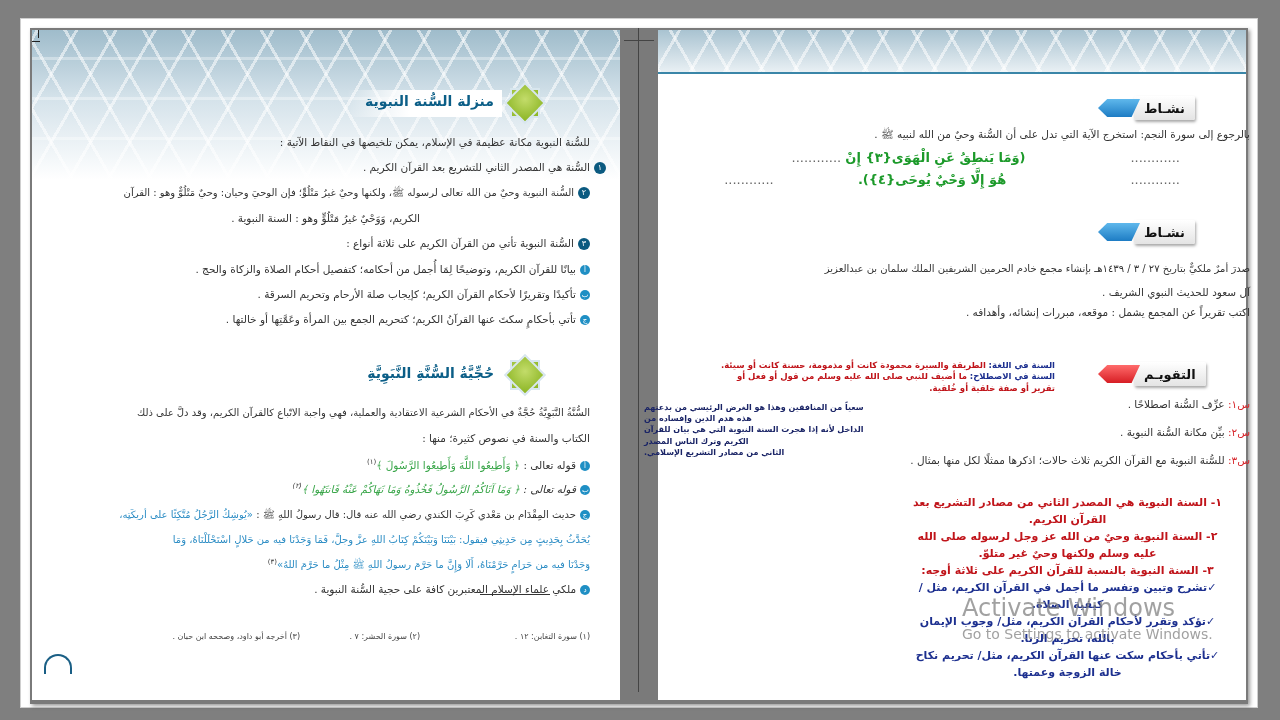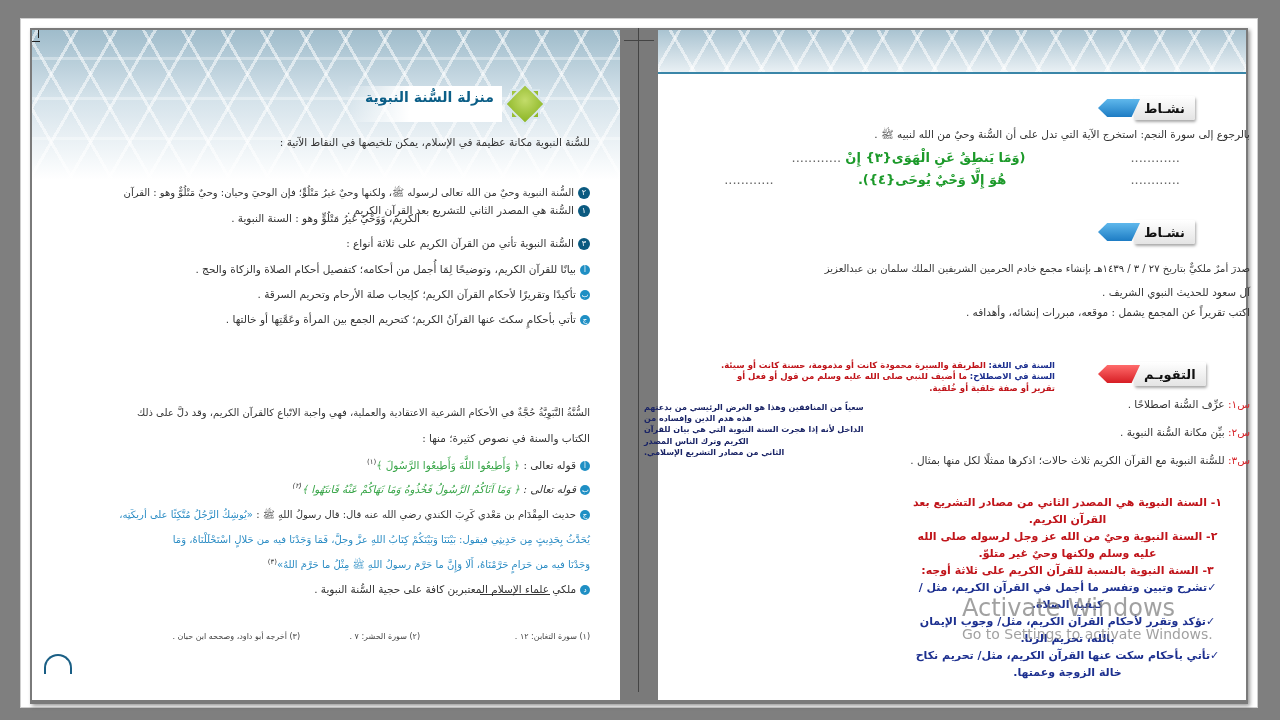--- a/index.html
+++ b/index.html
@@ -56,21 +56,21 @@
     width: 34px; height: 34px; position: relative;
   }
   .rosette::before, .rosette::after {
     content: ""; position: absolute; inset: 2px;
     background: radial-gradient(circle at 40% 40%, #c3dc6a, #8bb524);
     border: 2px solid #d8e6ee;
   }
   .rosette::after { transform: rotate(45deg); }
   .section-title .label {
     background: linear-gradient(90deg, rgba(255,255,255,0) 0%, #ffffff 40%);
-    padding: 3px 8px 17px 18px;
+    padding: 3px 8px 8px 18px;
     font-weight: bold; font-size: 14px; color: #0b5e87;
   }
 
   .txt { position: absolute; font-size: 10.5px; color: #333; line-height: 1.3; white-space: nowrap; text-align: right; }
   .bullet-num {
     display: inline-block; width: 12px; height: 12px; border-radius: 50%;
     background: #0b5a80; color: #fff; font-size: 8px; text-align: center; line-height: 12px;
     margin-left: 4px; vertical-align: middle;
   }
   .bullet-sm {
@@ -129,41 +129,45 @@
 <div class="page page-left">
   <div class="pattern-header"></div>
 
   <div class="section-title" style="right:78px; top:56px;">
     <div class="rosette"></div>
     <div class="label">منزلة السُّنة النبوية</div>
   </div>
 
   <div class="txt" style="right:30px; top:106px;">للسُّنة النبوية مكانة عظيمة في الإسلام، يمكن تلخيصها في النقاط الآتية :</div>
 
-  <div class="txt" style="right:30px; top:131px;margin-top:43px;">
+  <div class="txt" style="right:14px; top:131px;">
     <span class="bullet-num">١</span><span>السُّنة هي المصدر الثاني للتشريع بعد القرآن الكريم .</span>
   </div>
   <div class="txt" style="right:30px; top:156px; font-size:10px;">
     <span class="bullet-num">٢</span><span>السُّنة النبوية وحيٌ من الله تعالى لرسوله ﷺ، ولكنها وحيٌ غيرُ مَتْلُوٍّ؛ فإن الوحيَ وحيان: وحيٌ مَتْلُوٌّ وهو : القرآن</span>
   </div>
   <div class="txt" style="right:200px; top:182px;">الكريم، وَوَحْيٌ غيرُ مَتْلُوٍّ وهو : السنة النبوية .</div>
   <div class="txt" style="right:30px; top:207px;">
     <span class="bullet-num">٣</span><span>السُّنة النبوية تأتي من القرآن الكريم على ثلاثة أنواع :</span>
   </div>
 
   <div class="txt" style="right:30px; top:233px;">
     <span class="bullet-sm">أ</span><span>بيانًا للقرآن الكريم، وتوضيحًا لِمَا أُجمل من أحكامه؛ كتفصيل أحكام الصلاة والزكاة والحج .</span>
   </div>
   <div class="txt" style="right:30px; top:258px;">
     <span class="bullet-sm">ب</span><span>تأكيدًا وتقريرًا لأحكام القرآن الكريم؛ كإيجاب صلة الأرحام وتحريم السرقة .</span>
   </div>
   <div class="txt" style="right:30px; top:283px;">
     <span class="bullet-sm">ج</span><span>تأتي بأحكامٍ سكتَ عنها القرآنُ الكريم؛ كتحريم الجمع بين المرأة وعَمَّتِها أو خالتها .</span>
   </div>
 
+  <div class="section-title" style="right:78px; top:328px;">
+    <div class="rosette"></div>
+    <div class="label">حُجِّيَّةُ السُّنَّةِ النَّبَوِيَّةِ</div>
+  </div>
 
   <div class="txt" style="right:30px; top:376px; font-size:10px;">السُّنَّةُ النَّبَوِيَّةُ حُجَّةٌ في الأحكام الشرعية الاعتقادية والعملية، فهي واجبة الاتّباع كالقرآن الكريم، وقد دلَّ على ذلك</div>
   <div class="txt" style="right:30px; top:402px;">الكتاب والسنة في نصوص كثيرة؛ منها :</div>
 
   <div class="txt" style="right:30px; top:428px;">
     <span class="bullet-sm">أ</span><span>قوله تعالى :</span> <span class="quran-green">﴿ وَأَطِيعُوا اللَّهَ وَأَطِيعُوا الرَّسُولَ ﴾</span><sup style="font-size:7px;">(١)</sup>
   </div>
   <div class="txt" style="right:30px; top:452px;font-style:italic;">
     <span class="bullet-sm">ب</span><span>قوله تعالى :</span> <span class="quran-green">﴿ وَمَا آتَاكُمُ الرَّسُولُ فَخُذُوهُ وَمَا نَهَاكُمْ عَنْهُ فَانتَهُوا ﴾</span><sup style="font-size:7px;">(٢)</sup>
   </div>

